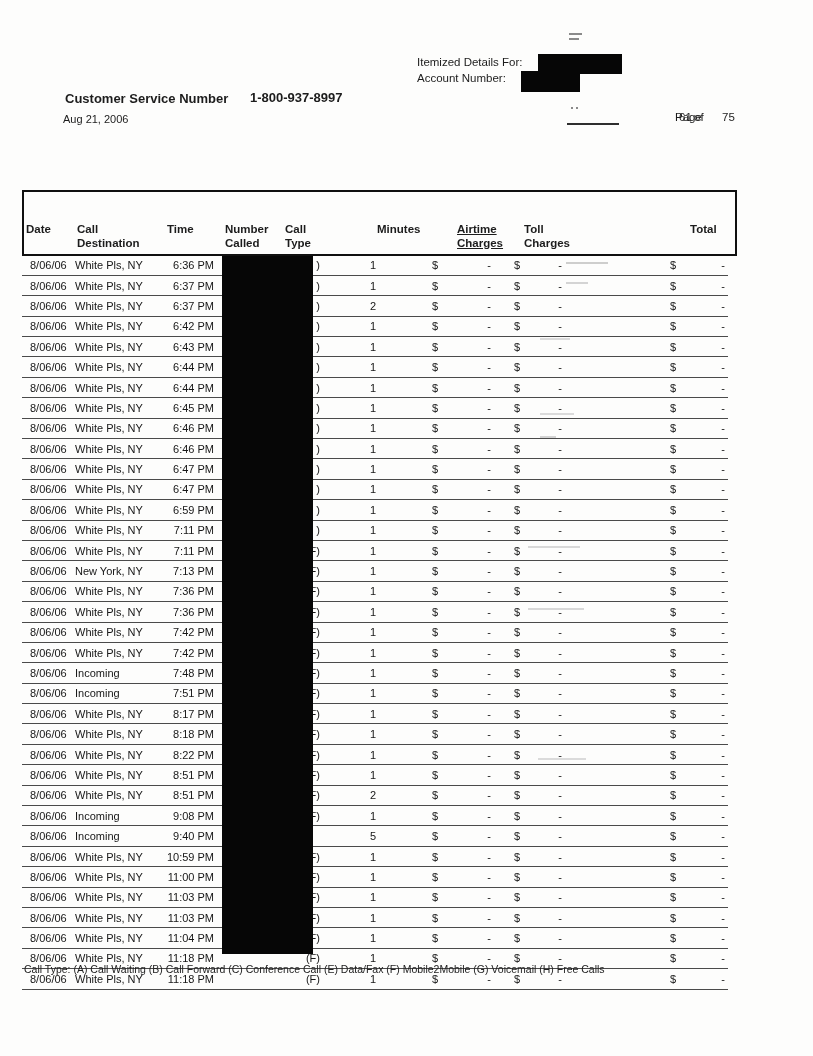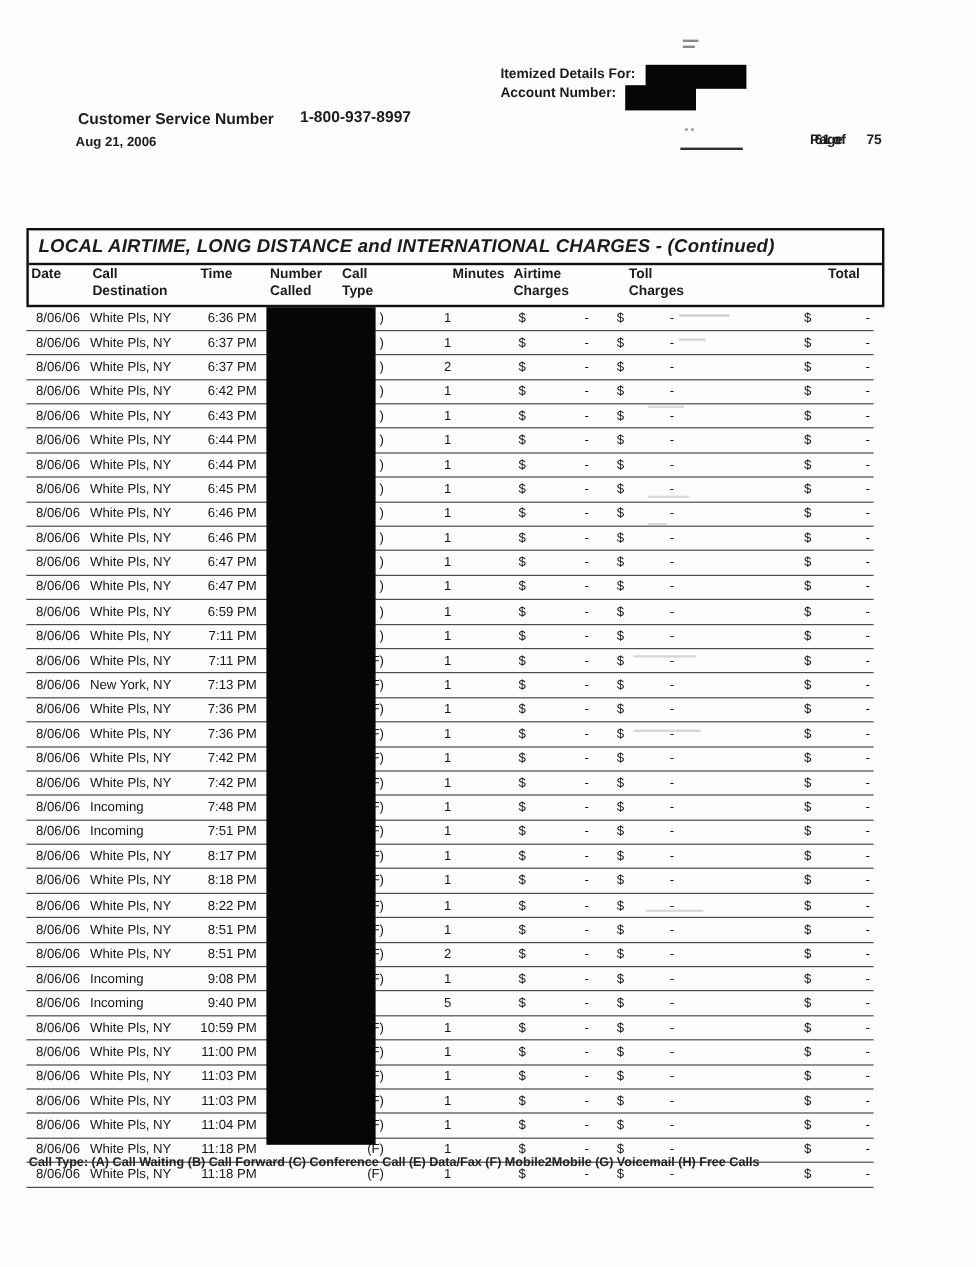--- a/index.html
+++ b/index.html
@@ -1,18 +1,18 @@
 <!DOCTYPE html>
 <html><head>
 <meta charset="utf-8">
 <style>
   html,body{margin:0;padding:0;}
   body{width:813px;height:1056px;position:relative;background:#fdfdfc;overflow:hidden;
        font-family:"Liberation Sans","DejaVu Sans",sans-serif;color:#1c1c1c;}
-  .abs{position:absolute;white-space:nowrap;font-weight:bold;}
+  .abs{position:absolute;white-space:nowrap;}
   
   .lbl{font-size:11.5px;}
   .bold{font-weight:bold;}
   .redact{position:absolute;background:#060606;}
   .hline{position:absolute;background:#2e2e2e;height:1.5px;}
   .artifact{position:absolute;background:#8a8a8a;}
   
   .tablebox{position:absolute;left:22px;top:190px;width:711px;height:62px;border:2.5px solid #101010;background:#fdfdfc;}
   .titleband{position:absolute;left:0;top:0;width:100%;height:27px;border-bottom:2.5px solid #101010;}
   .tabletitle{position:absolute;left:8px;top:5px;font-size:15.5px;font-weight:bold;font-style:italic;letter-spacing:.2px;white-space:nowrap;}
@@ -50,33 +50,30 @@
 <div class="artifact" style="left:571px;top:107px;width:2px;height:2px;"></div>
 <div class="artifact" style="left:576px;top:107px;width:2px;height:2px;"></div>
 <div class="hline" style="left:567px;top:123px;width:52px;"></div>
 
 <div class="abs lbl" style="left:635px;top:111px;padding-left:40px;">Page</div>
 <div class="abs lbl" style="left:679px;top:111px;">61</div>
 <div class="abs lbl" style="left:694px;top:111px;">of</div>
 <div class="abs lbl" style="left:722px;top:111px;">75</div>
 
 <div class="tablebox">
-  <div class="titleband">
-    <div class="tabletitle">LOCAL AIRTIME, LONG DISTANCE and INTERNATIONAL CHARGES - (Continued)</div>
-  </div>
   <div class="th" style="left:2px;top:31px;">Date</div>
   <div class="th" style="left:53px;top:31px;">Call
 Destination</div>
   <div class="th" style="left:143px;top:31px;">Time</div>
   <div class="th" style="left:201px;top:31px;">Number
 Called</div>
   <div class="th" style="left:261px;top:31px;">Call
 Type</div>
   <div class="th" style="left:353px;top:31px;">Minutes</div>
-  <div class="th" style="left:404px;top:31px;">Airtime
+  <div class="th" style="left:433px;top:31px;text-decoration:underline;">Airtime
 Charges</div>
   <div class="th" style="left:500px;top:31px;">Toll
 Charges</div>
   <div class="th" style="left:666px;top:31px;">Total</div>
 </div>
 
 <div class="rows">
     <div class="row">
     <span class="c date">8/06/06</span>
     <span class="c dest">White Pls, NY</span>

